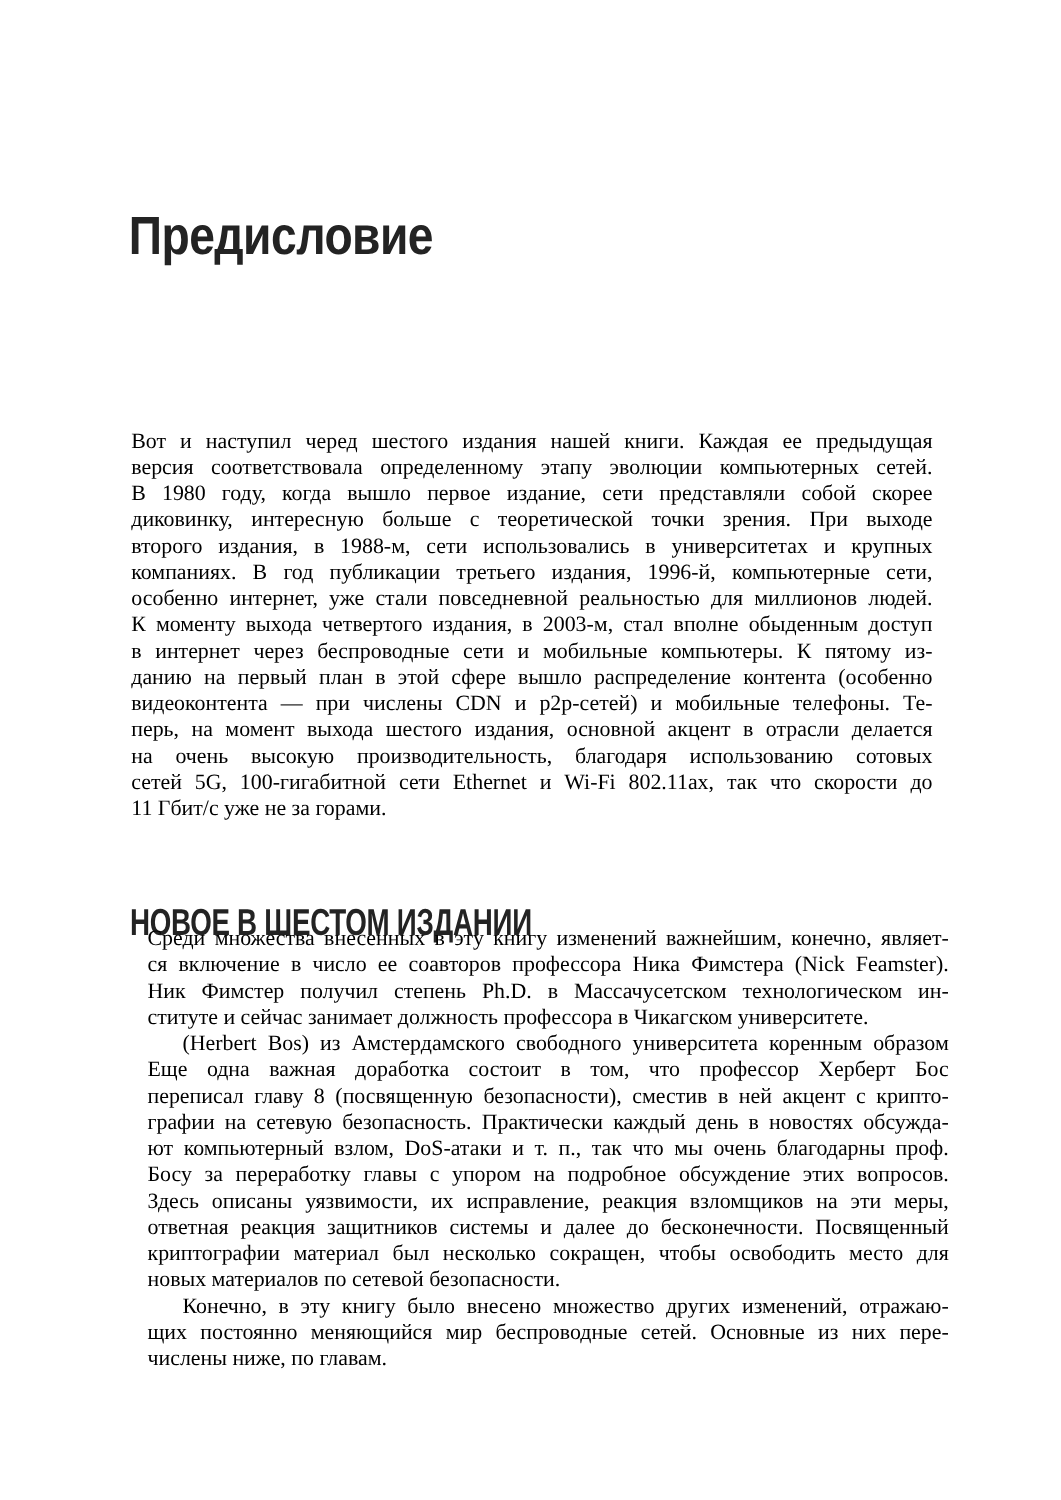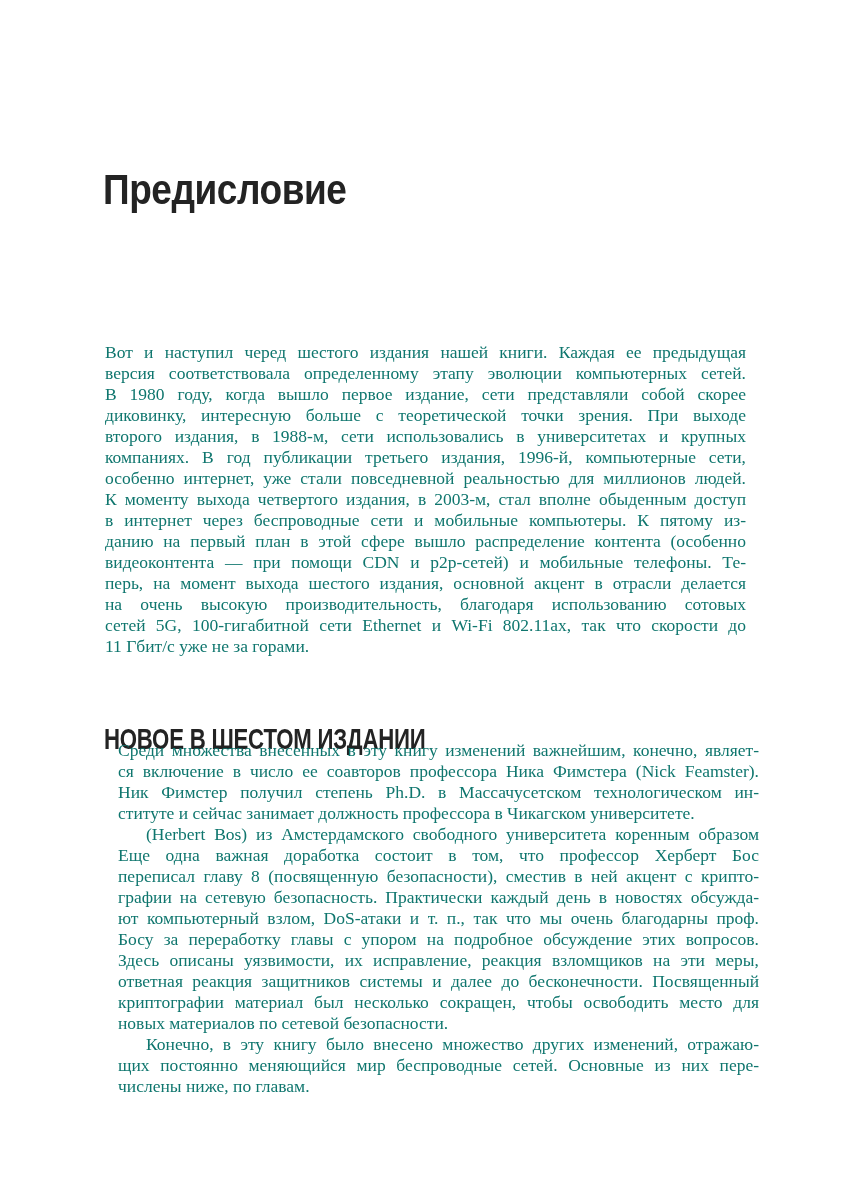--- a/index.html
+++ b/index.html
@@ -52,21 +52,21 @@
     position: absolute;
     left: 118px;
     top: 740px;
     width: 641px;
   }
   .para { margin: 0; }
   .line {
     font-family: "Liberation Serif", serif;
     font-size: 17.5px;
     line-height: 21px;
-    color: #0f766e;
+    color: #000000;
     text-align: justify;
     text-align-last: justify;
     text-justify: inter-word;
   }
   .line.last {
     text-align-last: left;
   }
   .para.indent .line:first-child {
     text-indent: 28px;
   }
@@ -83,21 +83,21 @@
         <div class="line">Вот и наступил черед шестого издания нашей книги. Каждая ее предыдущая</div>
         <div class="line">версия соответствовала определенному этапу эволюции компьютерных сетей.</div>
         <div class="line">В 1980 году, когда вышло первое издание, сети представляли собой скорее</div>
         <div class="line">диковинку, интересную больше с теоретической точки зрения. При выходе</div>
         <div class="line">второго издания, в 1988-м, сети использовались в университетах и крупных</div>
         <div class="line">компаниях. В год публикации третьего издания, 1996-й, компьютерные сети,</div>
         <div class="line">особенно интернет, уже стали повседневной реальностью для миллионов людей.</div>
         <div class="line">К моменту выхода четвертого издания, в 2003-м, стал вполне обыденным доступ</div>
         <div class="line">в интернет через беспроводные сети и мобильные компьютеры. К пятому из-</div>
         <div class="line">данию на первый план в этой сфере вышло распределение контента (особенно</div>
-        <div class="line">видеоконтента — при помощи CDN и p2p-сетей) и мобильные телефоны. Те-</div>
+        <div class="line">видеоконтента — при числены CDN и p2p-сетей) и мобильные телефоны. Те-</div>
         <div class="line">перь, на момент выхода шестого издания, основной акцент в отрасли делается</div>
         <div class="line">на очень высокую производительность, благодаря использованию сотовых</div>
         <div class="line">сетей 5G, 100-гигабитной сети Ethernet и Wi-Fi 802.11ax, так что скорости до</div>
         <div class="line last">11 Гбит/с уже не за горами.</div>
       </div>
   </div>
 
   <h2 class="section-heading">НОВОЕ В ШЕСТОМ ИЗДАНИИ</h2>
 
   <div class="section-body">

